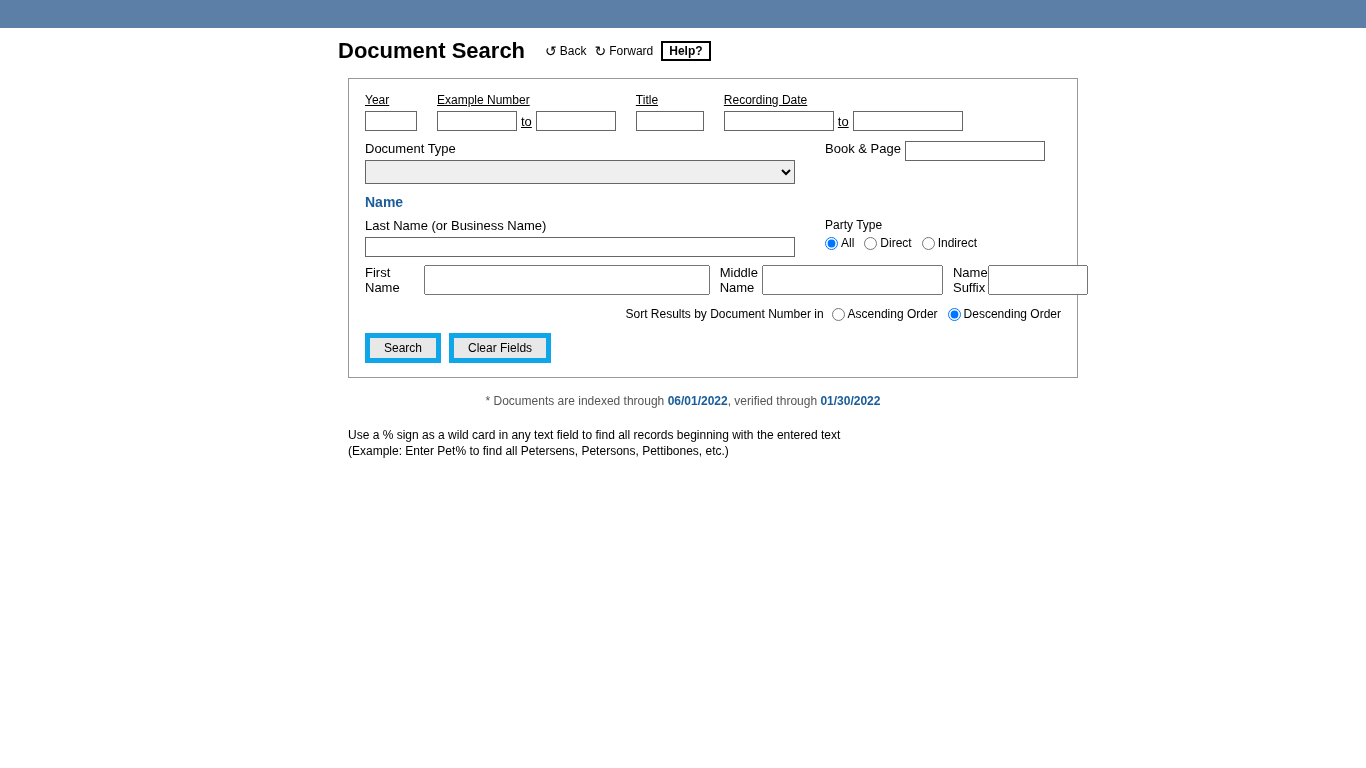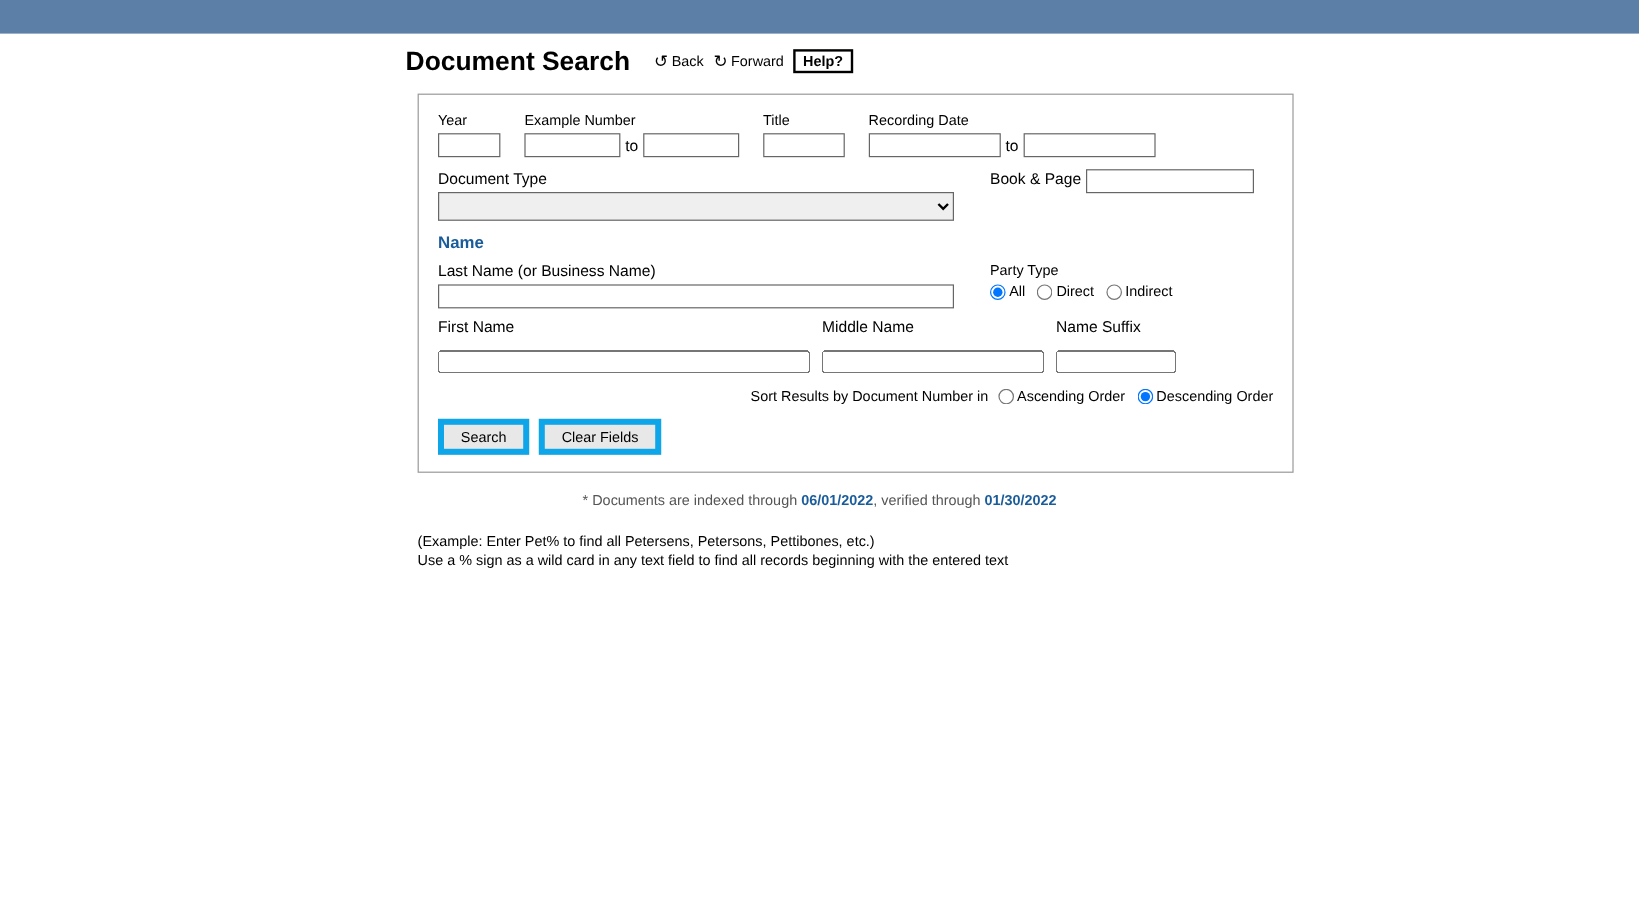--- a/index.html
+++ b/index.html
@@ -66,20 +66,21 @@
       margin: 0 auto;
       max-width: 730px;
       margin-left: 310px;
     }
 
     .form-row {
       display: flex;
       align-items: flex-start;
       gap: 20px;
       margin-bottom: 10px;
+      text-decoration: underline;
     }
 
     .field-group {
       display: flex;
       flex-direction: column;
       gap: 4px;
     }
 
     .field-group label {
       font-size: 12px;
@@ -186,22 +187,22 @@
 
     .name-fields-row {
       display: flex;
       align-items: flex-start;
       gap: 10px;
       margin-bottom: 12px;
     }
 
     .name-field-group {
       display: flex;
-      flex-direction: column;
-      gap: 12px;
+      flex-direction: row;
+      gap: 0;
     }
 
     .first-name-input { width: 310px; }
     .middle-name-input { width: 185px; }
     .name-suffix-input { width: 100px; }
 
     .sort-row {
       display: flex;
       align-items: center;
       gap: 8px;
@@ -394,16 +395,16 @@
       <button class="btn">Search</button>
       <button class="btn">Clear Fields</button>
     </div>
   </div>
 
   <div class="index-notice">
     <span>* Documents are indexed through </span><span class="date-highlight">06/01/2022</span><span>, verified through </span><span class="date-highlight">01/30/2022</span>
   </div>
 
   <div class="wildcard-notice">
+    <p>Use a % sign as a wild card in any text field to find all records beginning with the entered text</p>
     <p>(Example: Enter Pet% to find all Petersens, Petersons, Pettibones, etc.)</p>
-    <p>Use a % sign as a wild card in any text field to find all records beginning with the entered text</p>
   </div>
 </div>
 
 </body></html>

